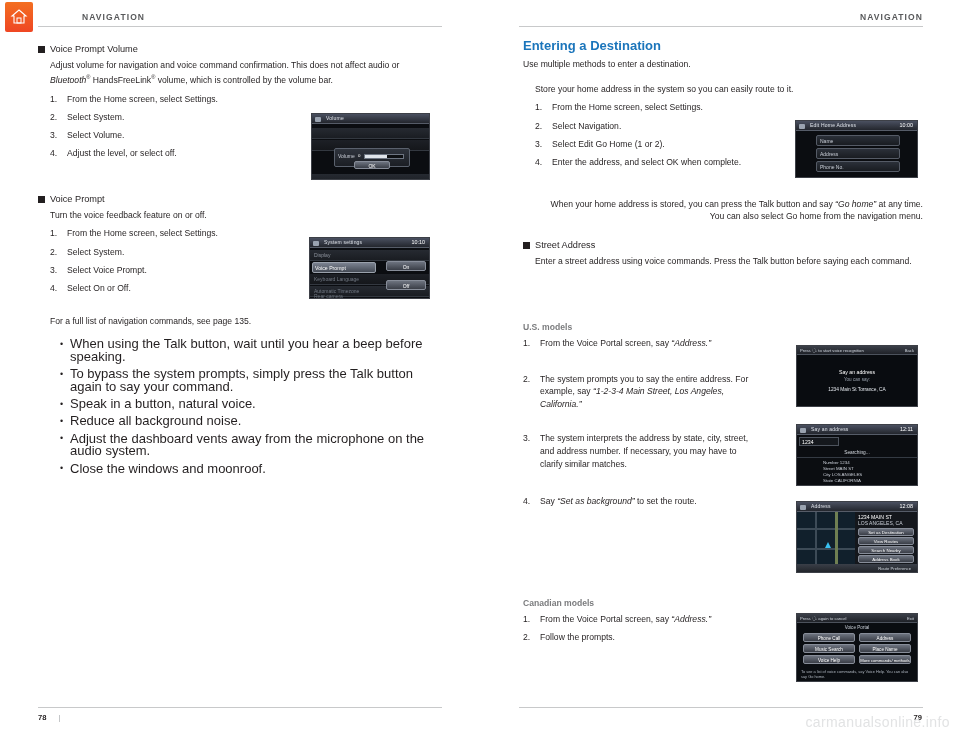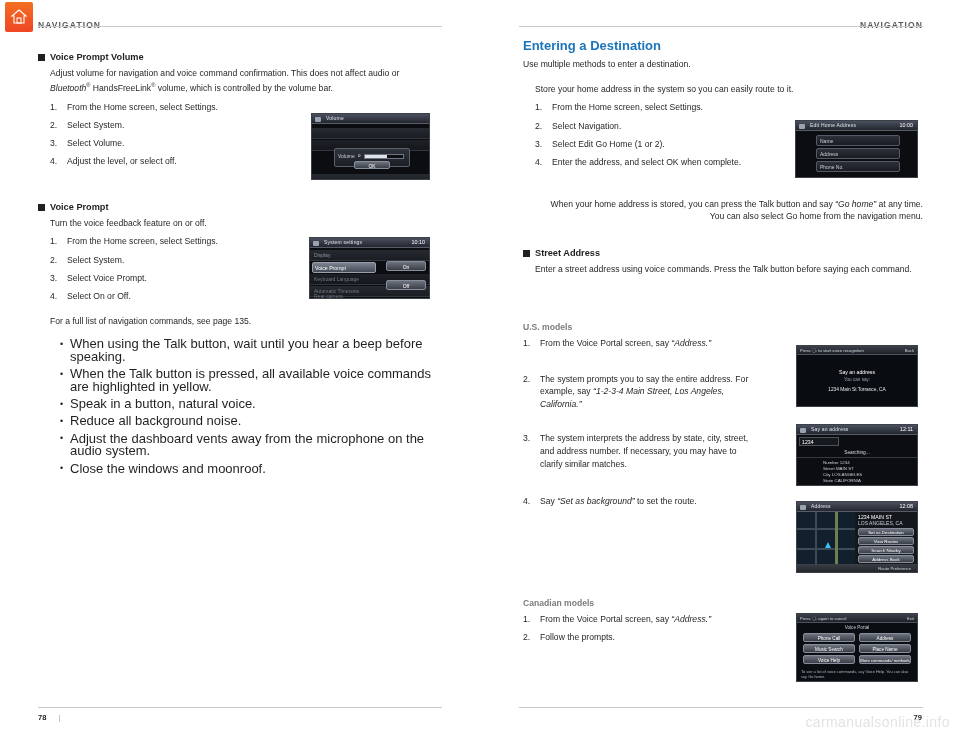--- a/index.html
+++ b/index.html
@@ -12,21 +12,21 @@
     position: relative;
     overflow: hidden;
   }
   .page { position:absolute; top:0; left:0; width:960px; height:738px; }
 
   
   .col-left  { position:absolute; left:0;   top:0; width:480px; height:738px; }
   .col-right { position:absolute; left:480px; top:0; width:480px; height:738px; }
 
   
-  .hdr { position:absolute; top:20px; height:18px; }
+  .hdr { position:absolute; top:12px; height:18px;margin-left:44px; }
   .hdr-rule { position:absolute; height:1px; background:#c8c9ca; top:26px; }
 
   .hdr-left  { left:38px; width:400px; }
   .hdr-left .ttl {
     font-size:8.5px; letter-spacing:1.1px; font-weight:bold; color:#58595b;
   }
   .rule-left { left:38px; width:404px; }
 
   .hdr-right { right:37px; width:400px; text-align:right; }
   .hdr-right .ttl {
@@ -37,22 +37,22 @@
   
   .home-badge {
     position:absolute; left:5px; top:2px; width:28px; height:30px;
     background: linear-gradient(#f36f21, #ef4623);
     border-radius:2px;
   }
   .home-badge svg { position:absolute; left:5px; top:6px; }
 
   
   .sec-head {
-    font-size:9.2px; font-weight:bold; color:#231f20;
-    margin:12px 0 5px 0; position:relative; padding-left:12px;
+    font-size:9.2px; font-weight:normal; color:#231f20;
+    margin:4px 0 5px 0; position:relative; padding-left:12px;
   }
   .sec-head .sq {
     position:absolute; left:0; top:2px; width:7px; height:7px; background:#231f20;
   }
   .body-txt {
     font-size:8.6px; line-height:12.4px; color:#231f20; margin:0 0 6px 0;
   }
   .i { font-style:italic; }
   sup { font-size:5.6px; vertical-align:super; }
 
@@ -239,21 +239,21 @@
         <div class="kbtn" style="left:76px; top:13px; width:40px; height:10px; line-height:10px;">On</div>
         <div class="kbtn" style="left:76px; top:32px; width:40px; height:10px; line-height:10px;">Off</div>
       </div>
     </div>
 
     <div style="position:absolute; left:38px; top:315px; width:400px;">
       <div style="padding-left:12px;">
         <p class="body-txt" style="margin-bottom:11px;">For a full list of navigation commands, see page 135.</p>
         <ul class="bul" style="padding-left:8px;">
           <li><span>When using the Talk button, wait until you hear a beep before speaking.</span></li>
-          <li><span>When the Talk button is pressed, all available voice commands are highlighted in yellow.</span></li>
+          <li><span>To bypass the system prompts, simply press the Talk button again to say your command.</span></li>
           <li><span>Speak in a button, natural voice.</span></li>
           <li><span>Reduce all background noise.</span></li>
           <li><span>Adjust the dashboard vents away from the microphone on the audio system.</span></li>
           <li><span>Close the windows and moonroof.</span></li>
         </ul>
       </div>
     </div>
 
     <div class="foot-rule l"></div>
     <div class="pg-num pg-left">

